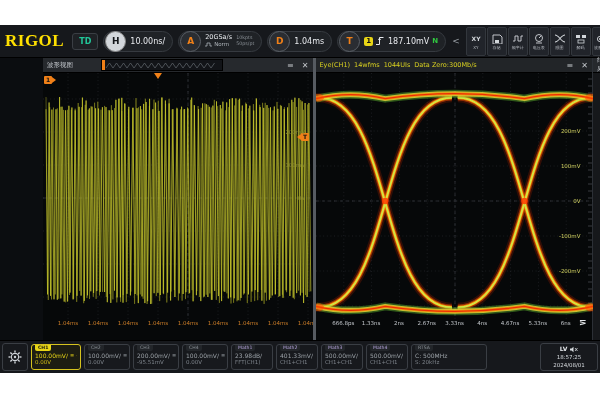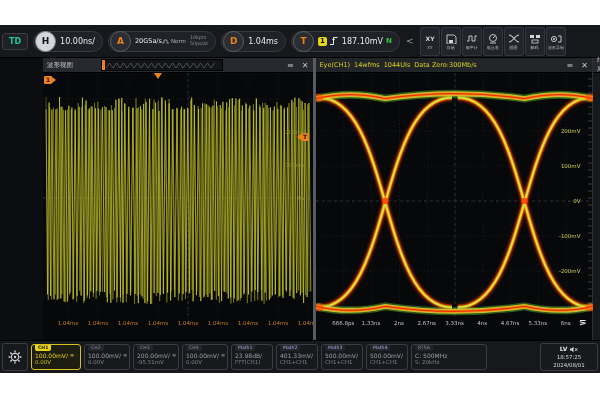--- a/index.html
+++ b/index.html
@@ -12,21 +12,21 @@
   .mode-pill{border:1px solid #3a3e44;background:#1e2125;border-radius:3px;font-size:8px;font-weight:bold;
     color:#22c79a;padding:3px 6px;}
   .grp{display:flex;align-items:center;background:#1f2226;border:1px solid #363a40;border-radius:12px;
     padding:1px 7px 1px 1px;gap:4px;height:21px;box-sizing:border-box;}
   .knob{width:19px;height:19px;border-radius:50%;display:flex;align-items:center;justify-content:center;
     font-size:9px;font-weight:bold;flex:0 0 auto;}
   .knob.light{background:#d3d7db;color:#14161a;border:1px solid #888;}
   .knob.dark{background:#2a2d32;color:#f08018;border:1px solid #5a5f66;}
   .gval{font-size:8px;color:#e8eaee;white-space:nowrap;}
   .acq{display:flex;gap:4px;align-items:center;}
-  .acq .col1{display:flex;line-height:7px;}
+  .acq .col1{display:flex;flex-direction:column;line-height:7px;}
   .acq .col1 .sr{font-size:6.5px;color:#e8eaee;}
   .acq .col1 .nm{font-size:5.5px;color:#aab0b6;display:flex;gap:2px;align-items:center;}
   .acq .col2{display:flex;flex-direction:column;line-height:6px;}
   .acq .col2 span{font-size:4.8px;color:#8a9096;}
   .trigbox{display:flex;align-items:center;gap:3px;}
   .ch-badge{background:#e8d516;color:#111;font-size:7px;font-weight:bold;border-radius:2px;padding:0 2px;line-height:9px;}
   .tflag{color:#30c840;font-size:7px;font-weight:bold;}
   .chev{color:#9aa0a6;font-size:9px;padding:0 1px;cursor:pointer;}
   #toolbar-icons{display:flex;gap:1px;align-items:center;}
   .tb-icon{width:18px;height:27px;display:flex;flex-direction:column;align-items:center;justify-content:center;
@@ -81,20 +81,21 @@
   .gearbox{width:24px;height:26px;border:1px solid #3a3e44;border-radius:3px;background:#17191d;
     display:flex;align-items:center;justify-content:center;flex:0 0 auto;}
   .qmenu{position:absolute;right:6px;top:244px;color:#e4e7ea;font-size:9px;font-weight:bold;}
 </style>
 </head>
 <body>
 
 <div id="scope">
 
   <div id="topbar">
+    <span class="logo">RIGOL</span>
     <span class="mode-pill">TD</span>
     <div class="grp">
       <span class="knob light">H</span>
       <span class="gval">10.00ns/</span>
     </div>
     <div class="grp">
       <span class="knob dark">A</span>
       <div class="acq">
         <div class="col1">
           <span class="sr">20GSa/s</span>

